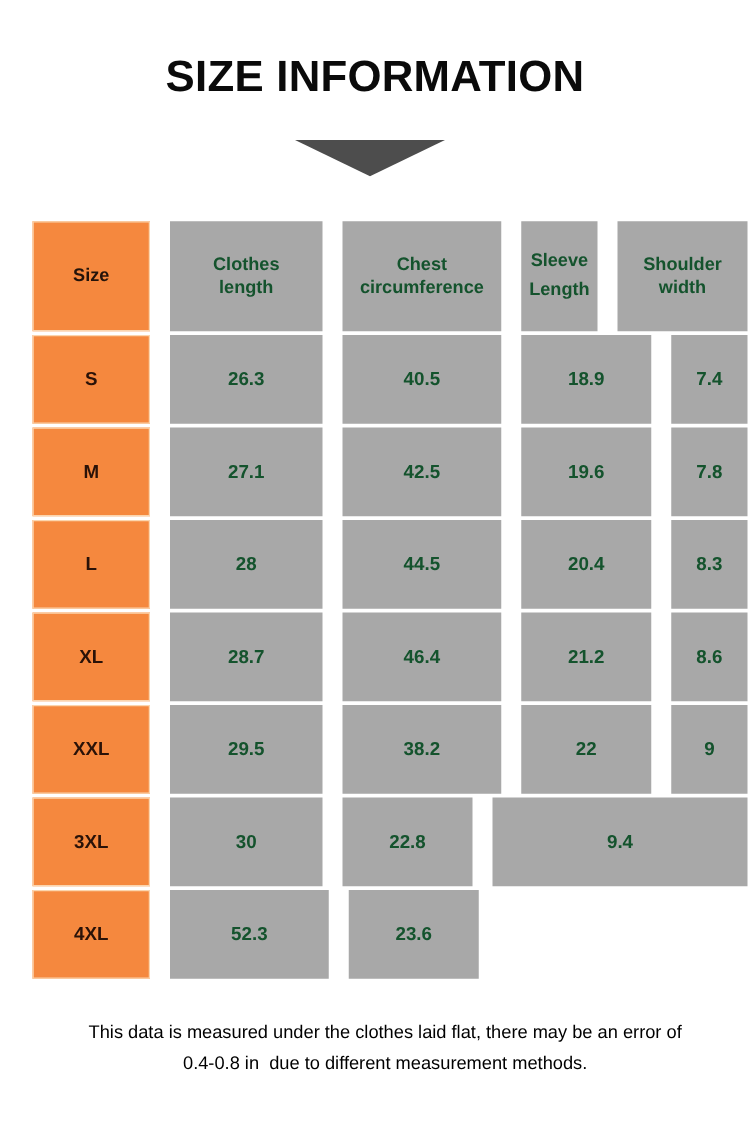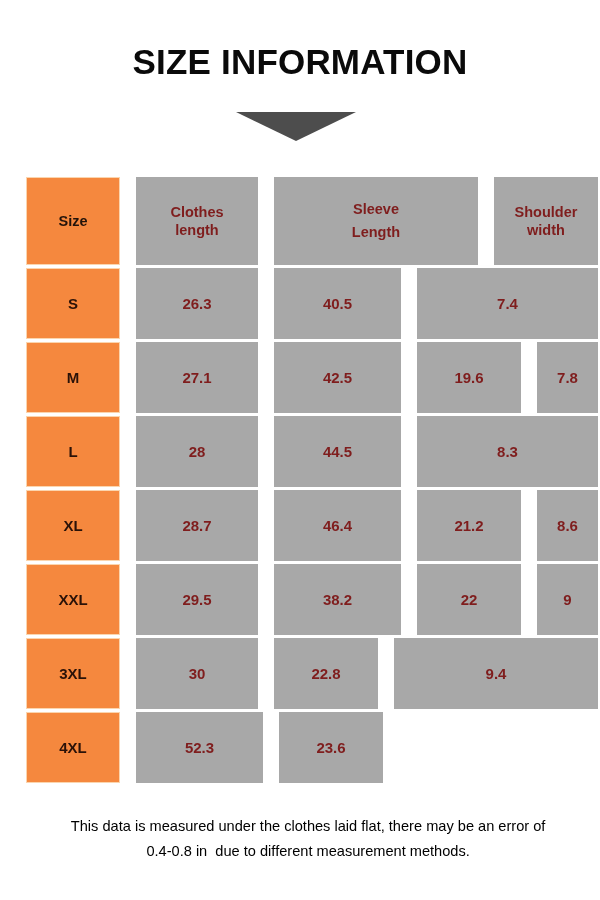--- a/index.html
+++ b/index.html
@@ -87,21 +87,21 @@
     flex: 0 0 127px;
   }
   .c-shoulder {
     flex: 0 0 104px;
   }
   .c-sleeve {
     flex: 1 1 auto;
   }
   .c-clothes, .c-chest, .c-shoulder, .c-sleeve {
     background: #a8a8a8;
-    color: #7f1d1d;
+    color: #14532d;
     font-weight: bold;
     font-size: 15px;
   }
   .row-header .cell {
     font-size: 14.5px;
     font-weight: bold;
     line-height: 1.25;
   }
   .row-header .c-sleeve {
     line-height: 1.6;
@@ -143,53 +143,61 @@
     <div class="row row-header">
       <div class="cell c-size">
         <span class="hdr-line">Size</span>
       </div>
       <div class="cell c-clothes">
         <div>
           <span class="hdr-line">Clothes</span>
           <span class="hdr-line">length</span>
         </div>
       </div>
+      <div class="cell c-chest">
+        <div>
+          <span class="hdr-line">Chest</span>
+          <span class="hdr-line">circumference</span>
+        </div>
+      </div>
       <div class="cell c-sleeve">
         <div>
           <span class="hdr-line">Sleeve</span>
           <span class="hdr-line">Length</span>
         </div>
       </div>
       <div class="cell c-shoulder">
         <div>
           <span class="hdr-line">Shoulder</span>
           <span class="hdr-line">width</span>
         </div>
       </div>
     </div>
 
     <div class="row row-data">
       <div class="cell c-size">S</div>
       <div class="cell c-clothes">26.3</div>
       <div class="cell c-chest">40.5</div>
+      <div class="cell c-shoulder">18.9</div>
       <div class="cell c-sleeve">7.4</div>
     </div>
 
     <div class="row row-data">
       <div class="cell c-size">M</div>
       <div class="cell c-clothes">27.1</div>
       <div class="cell c-chest">42.5</div>
       <div class="cell c-shoulder">19.6</div>
       <div class="cell c-sleeve">7.8</div>
     </div>
 
     <div class="row row-data">
       <div class="cell c-size">L</div>
       <div class="cell c-clothes">28</div>
       <div class="cell c-chest">44.5</div>
+      <div class="cell c-shoulder">20.4</div>
       <div class="cell c-sleeve">8.3</div>
     </div>
 
     <div class="row row-data">
       <div class="cell c-size">XL</div>
       <div class="cell c-clothes">28.7</div>
       <div class="cell c-chest">46.4</div>
       <div class="cell c-shoulder">21.2</div>
       <div class="cell c-sleeve">8.6</div>
     </div>

